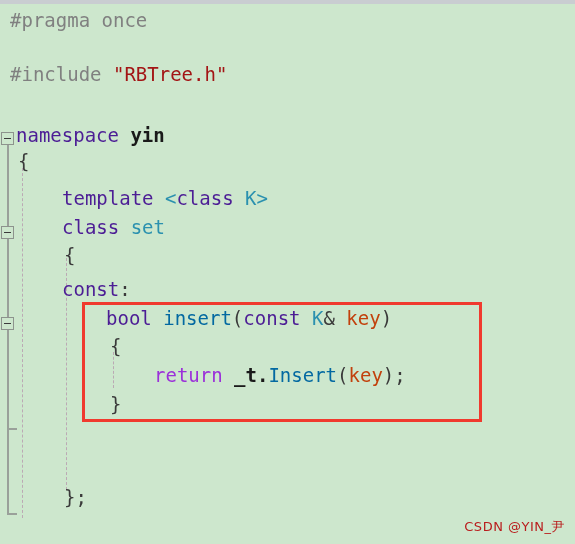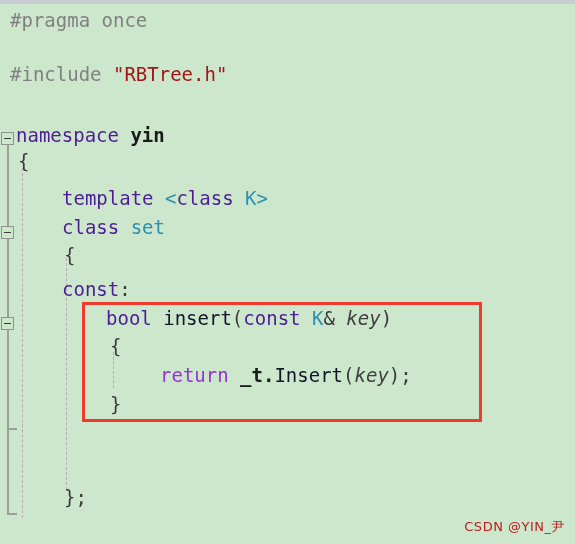--- a/index.html
+++ b/index.html
@@ -80,24 +80,24 @@
     line-height: 28px;
     white-space: pre;
     font-size: 19px;
     letter-spacing: 0px;
   }
   .tok { white-space: pre; }
   .t-pre   { color: #808080; }   
   .t-str   { color: #a31515; }   
   .t-kw    { color: #4c1d95; }   
   .t-type  { color: #2b91af; }   
-  .t-fn    { color: #0f172a; }   
-  .t-id    { color: #404040; font-style: italic; }   
+  .t-fn    { color: #0369a1; }   
+  .t-id    { color: #c2410c; }   
   .t-plain { color: #1a1a1a; font-weight: bold; }   
-  .t-ctrl  { color: #9b30d9; margin-left: 6px; }   
+  .t-ctrl  { color: #9b30d9; }   
   .t-punct { color: #3a3a3a; }
   
   .redbox {
     position: absolute;
     border: 3px solid #f03a2e;
     box-sizing: border-box;
     pointer-events: none;
   }
   
   .watermark {

